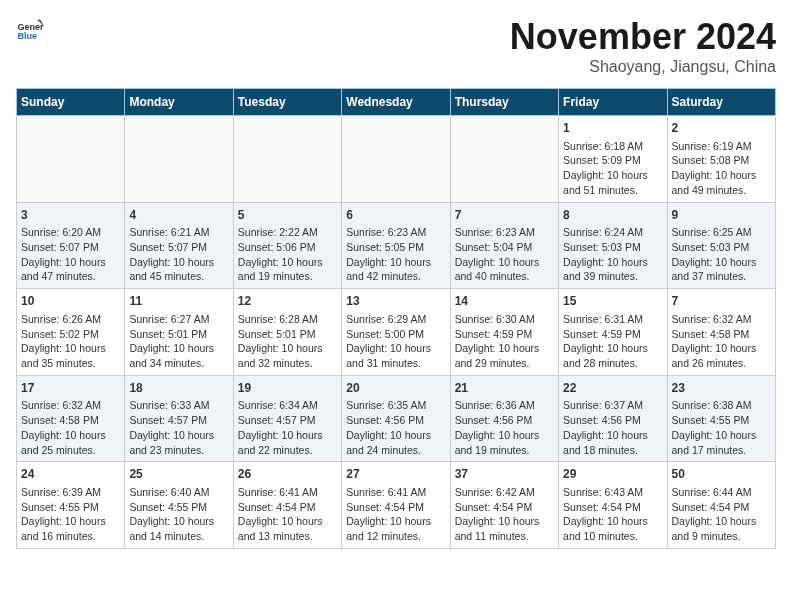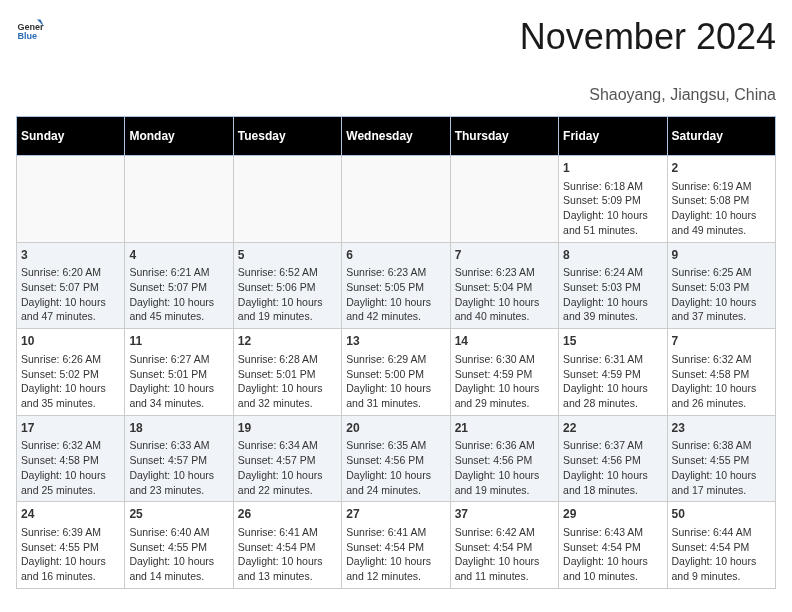--- a/index.html
+++ b/index.html
@@ -23,37 +23,36 @@
     }
     .logo-icon {
       width: 28px;
       height: 28px;
     }
     .title-block {
       text-align: right;
     }
     .month-title {
       font-size: 36px;
-      font-weight: normal;
+      font-weight: bold;
       color: #1a1a1a;
     }
     .subtitle {
       font-size: 16px;
       color: #555;
-      margin-top: 28px;
     }
     .calendar {
       width: 100%;
       border-collapse: collapse;
       font-size: 11px;
     }
     .calendar th {
-      background-color: #000000;
+      background-color: #0c4a6e;
       color: #fff;
-      padding: 12px 4px;
+      padding: 6px 4px;
       text-align: left;
       font-size: 12px;
       border: 1px solid #aac4e0;
     }
     .calendar td {
       vertical-align: top;
       padding: 4px;
       border: 1px solid #ccc;
       height: 80px;
       width: calc(100% / 7);
@@ -132,21 +131,21 @@
           <div>Daylight: 10 hours and 47 minutes.</div>
         </td>
         <td>
           <span class="day-num">4</span>
           <div>Sunrise: 6:21 AM</div>
           <div>Sunset: 5:07 PM</div>
           <div>Daylight: 10 hours and 45 minutes.</div>
         </td>
         <td>
           <span class="day-num">5</span>
-          <div>Sunrise: 6:52 AM</div>
+          <div>Sunrise: 2:22 AM</div>
           <div>Sunset: 5:06 PM</div>
           <div>Daylight: 10 hours and 19 minutes.</div>
         </td>
         <td>
           <span class="day-num">6</span>
           <div>Sunrise: 6:23 AM</div>
           <div>Sunset: 5:05 PM</div>
           <div>Daylight: 10 hours and 42 minutes.</div>
         </td>
         <td>

